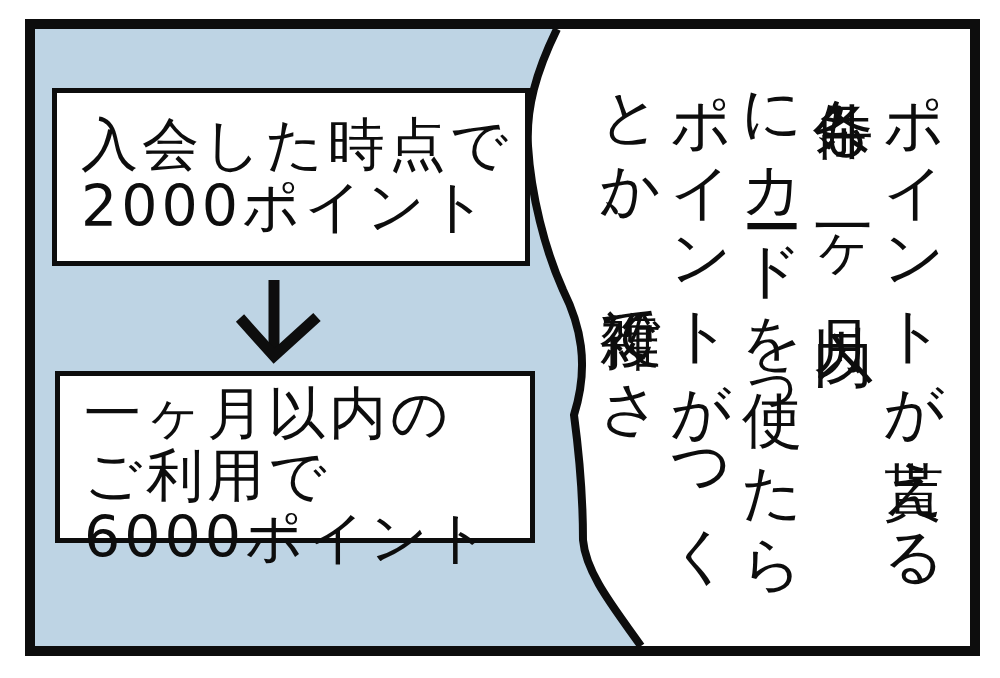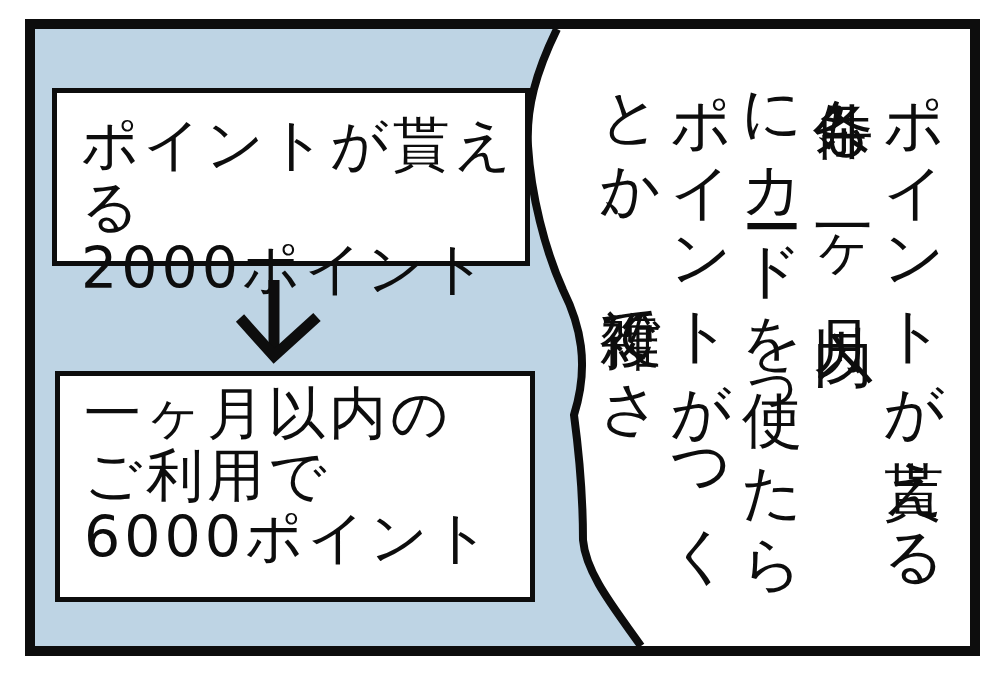--- a/index.html
+++ b/index.html
@@ -9,21 +9,21 @@
   }
   .panel{
     position:absolute;left:25px;top:19px;width:935px;height:617px;
     background:#bed4e4;border:10px solid #0d0d0d;
   }
   .bubble-svg{position:absolute;left:0;top:0;width:935px;height:617px;display:block;}
   .flow-box{
     position:absolute;background:#ffffff;border:5px solid #0d0d0d;box-sizing:border-box;
   }
   .flow-box-1{left:17px;top:59px;width:478px;height:178px;padding:20px 0 0 24px;}
-  .flow-box-2{left:20px;top:342px;width:480px;height:231px;padding:6px 0 0 24px;}
+  .flow-box-2{left:20px;top:342px;width:480px;height:172px;padding:6px 0 0 24px;}
   .flow-text{
     font-size:57px;line-height:62px;letter-spacing:4px;font-weight:500;
     white-space:pre-line;color:#0d0d0d;
   }
   .arrow-svg{position:absolute;left:195px;top:245px;width:100px;height:90px;display:block;}
   .bubble-text{
     position:absolute;top:23px;right:20px;
     writing-mode:vertical-rl;text-orientation:mixed;
     font-size:60px;line-height:71px;letter-spacing:4px;font-weight:500;
     white-space:pre-line;color:#0d0d0d;
@@ -34,21 +34,21 @@
 
 <div class="page">
   <div class="panel">
 
     <svg class="bubble-svg" viewBox="0 0 935 617" xmlns="http://www.w3.org/2000/svg">
       <path d="M522,0 C501,43 491,79 493,117 C496,166 510,221 528,261 C545,295 555,335 539,386 C545,431 548,476 548,511 C551,545 580,580 606,617 L935,617 L935,0 Z" fill="#ffffff" stroke="none"></path>
       <path d="M522,0 C501,43 491,79 493,117 C496,166 510,221 528,261 C545,295 555,335 539,386 C545,431 548,476 548,511 C551,545 580,580 606,617" fill="none" stroke="#0d0d0d" stroke-width="8"></path>
     </svg>
 
     <div class="flow-box flow-box-1">
-      <div class="flow-text">ポイントが貰える
+      <div class="flow-text">入会した時点で
 2000ポイント</div>
     </div>
 
     <svg class="arrow-svg" viewBox="0 0 100 90" xmlns="http://www.w3.org/2000/svg">
       <line x1="44" y1="6" x2="44" y2="78" stroke="#0d0d0d" stroke-width="11"></line>
       <polyline points="10,44 44,82 87,43" fill="none" stroke="#0d0d0d" stroke-width="11" stroke-linejoin="miter"></polyline>
     </svg>
 
     <div class="flow-box flow-box-2">
       <div class="flow-text">一ヶ月以内の

